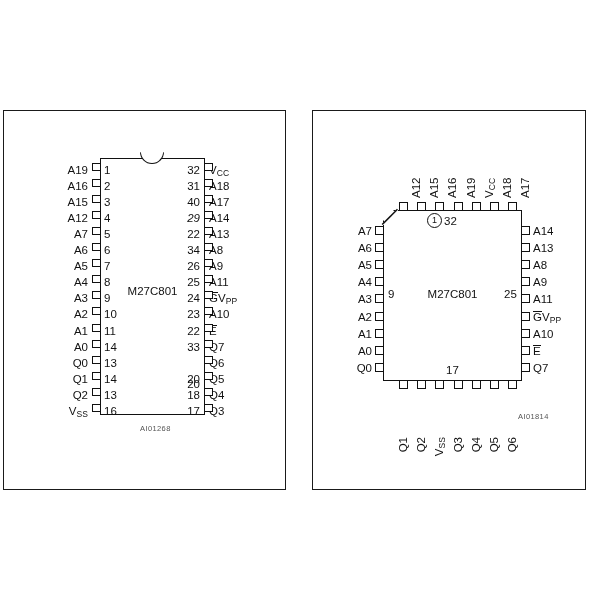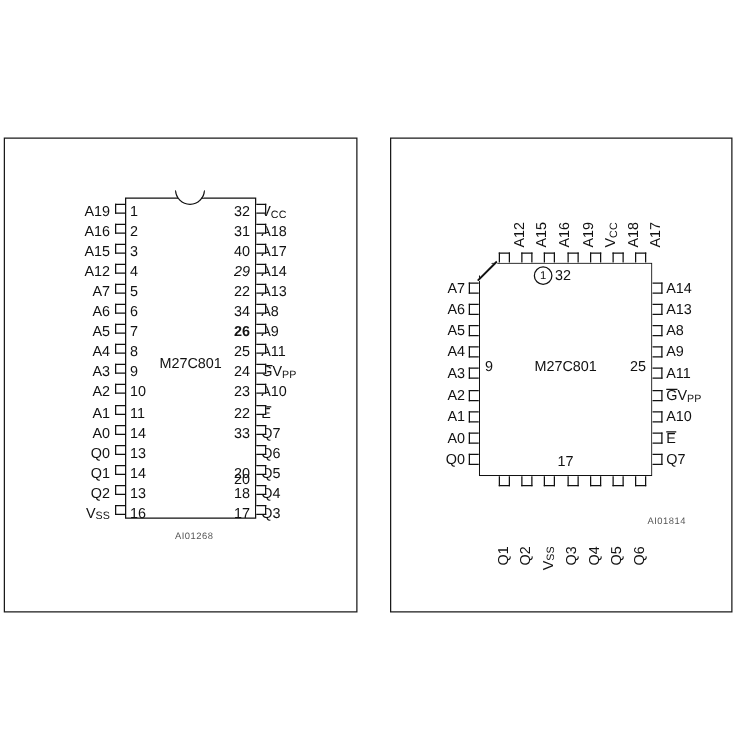--- a/index.html
+++ b/index.html
@@ -221,21 +221,21 @@
       <div class="dip-pin right" style="top: 211.15px;"></div>
       <div class="dip-num right" style="top: 212.15px; font-style: italic;">29</div>
       <div class="dip-name right" style="top: 212.15px;">A14</div>
       <div class="dip-pin right" style="top: 227.2px;"></div>
       <div class="dip-num right" style="top: 228.2px;">22</div>
       <div class="dip-name right" style="top: 228.2px;">A13</div>
       <div class="dip-pin right" style="top: 243.25px;"></div>
       <div class="dip-num right" style="top: 244.25px;">34</div>
       <div class="dip-name right" style="top: 244.25px;">A8</div>
       <div class="dip-pin right" style="top: 259.3px;"></div>
-      <div class="dip-num right" style="top: 260.3px; font-weight: bold;">26</div>
+      <div class="dip-num right" style="top: 260.3px;">26</div>
       <div class="dip-name right" style="top: 260.3px;">A9</div>
       <div class="dip-pin right" style="top: 275.35px;"></div>
       <div class="dip-num right" style="top: 276.35px;">25</div>
       <div class="dip-name right" style="top: 276.35px;">A11</div>
       <div class="dip-pin right" style="top: 291.4px;"></div>
       <div class="dip-num right" style="top: 292.4px;">24</div>
       <div class="dip-name right" style="top: 292.4px;"><span class="ovb">G</span>V<span class="sub">PP</span></div>
       <div class="dip-pin right" style="top: 307.45px;"></div>
       <div class="dip-num right" style="top: 308.45px;">23</div>
       <div class="dip-name right" style="top: 308.45px;">A10</div>

